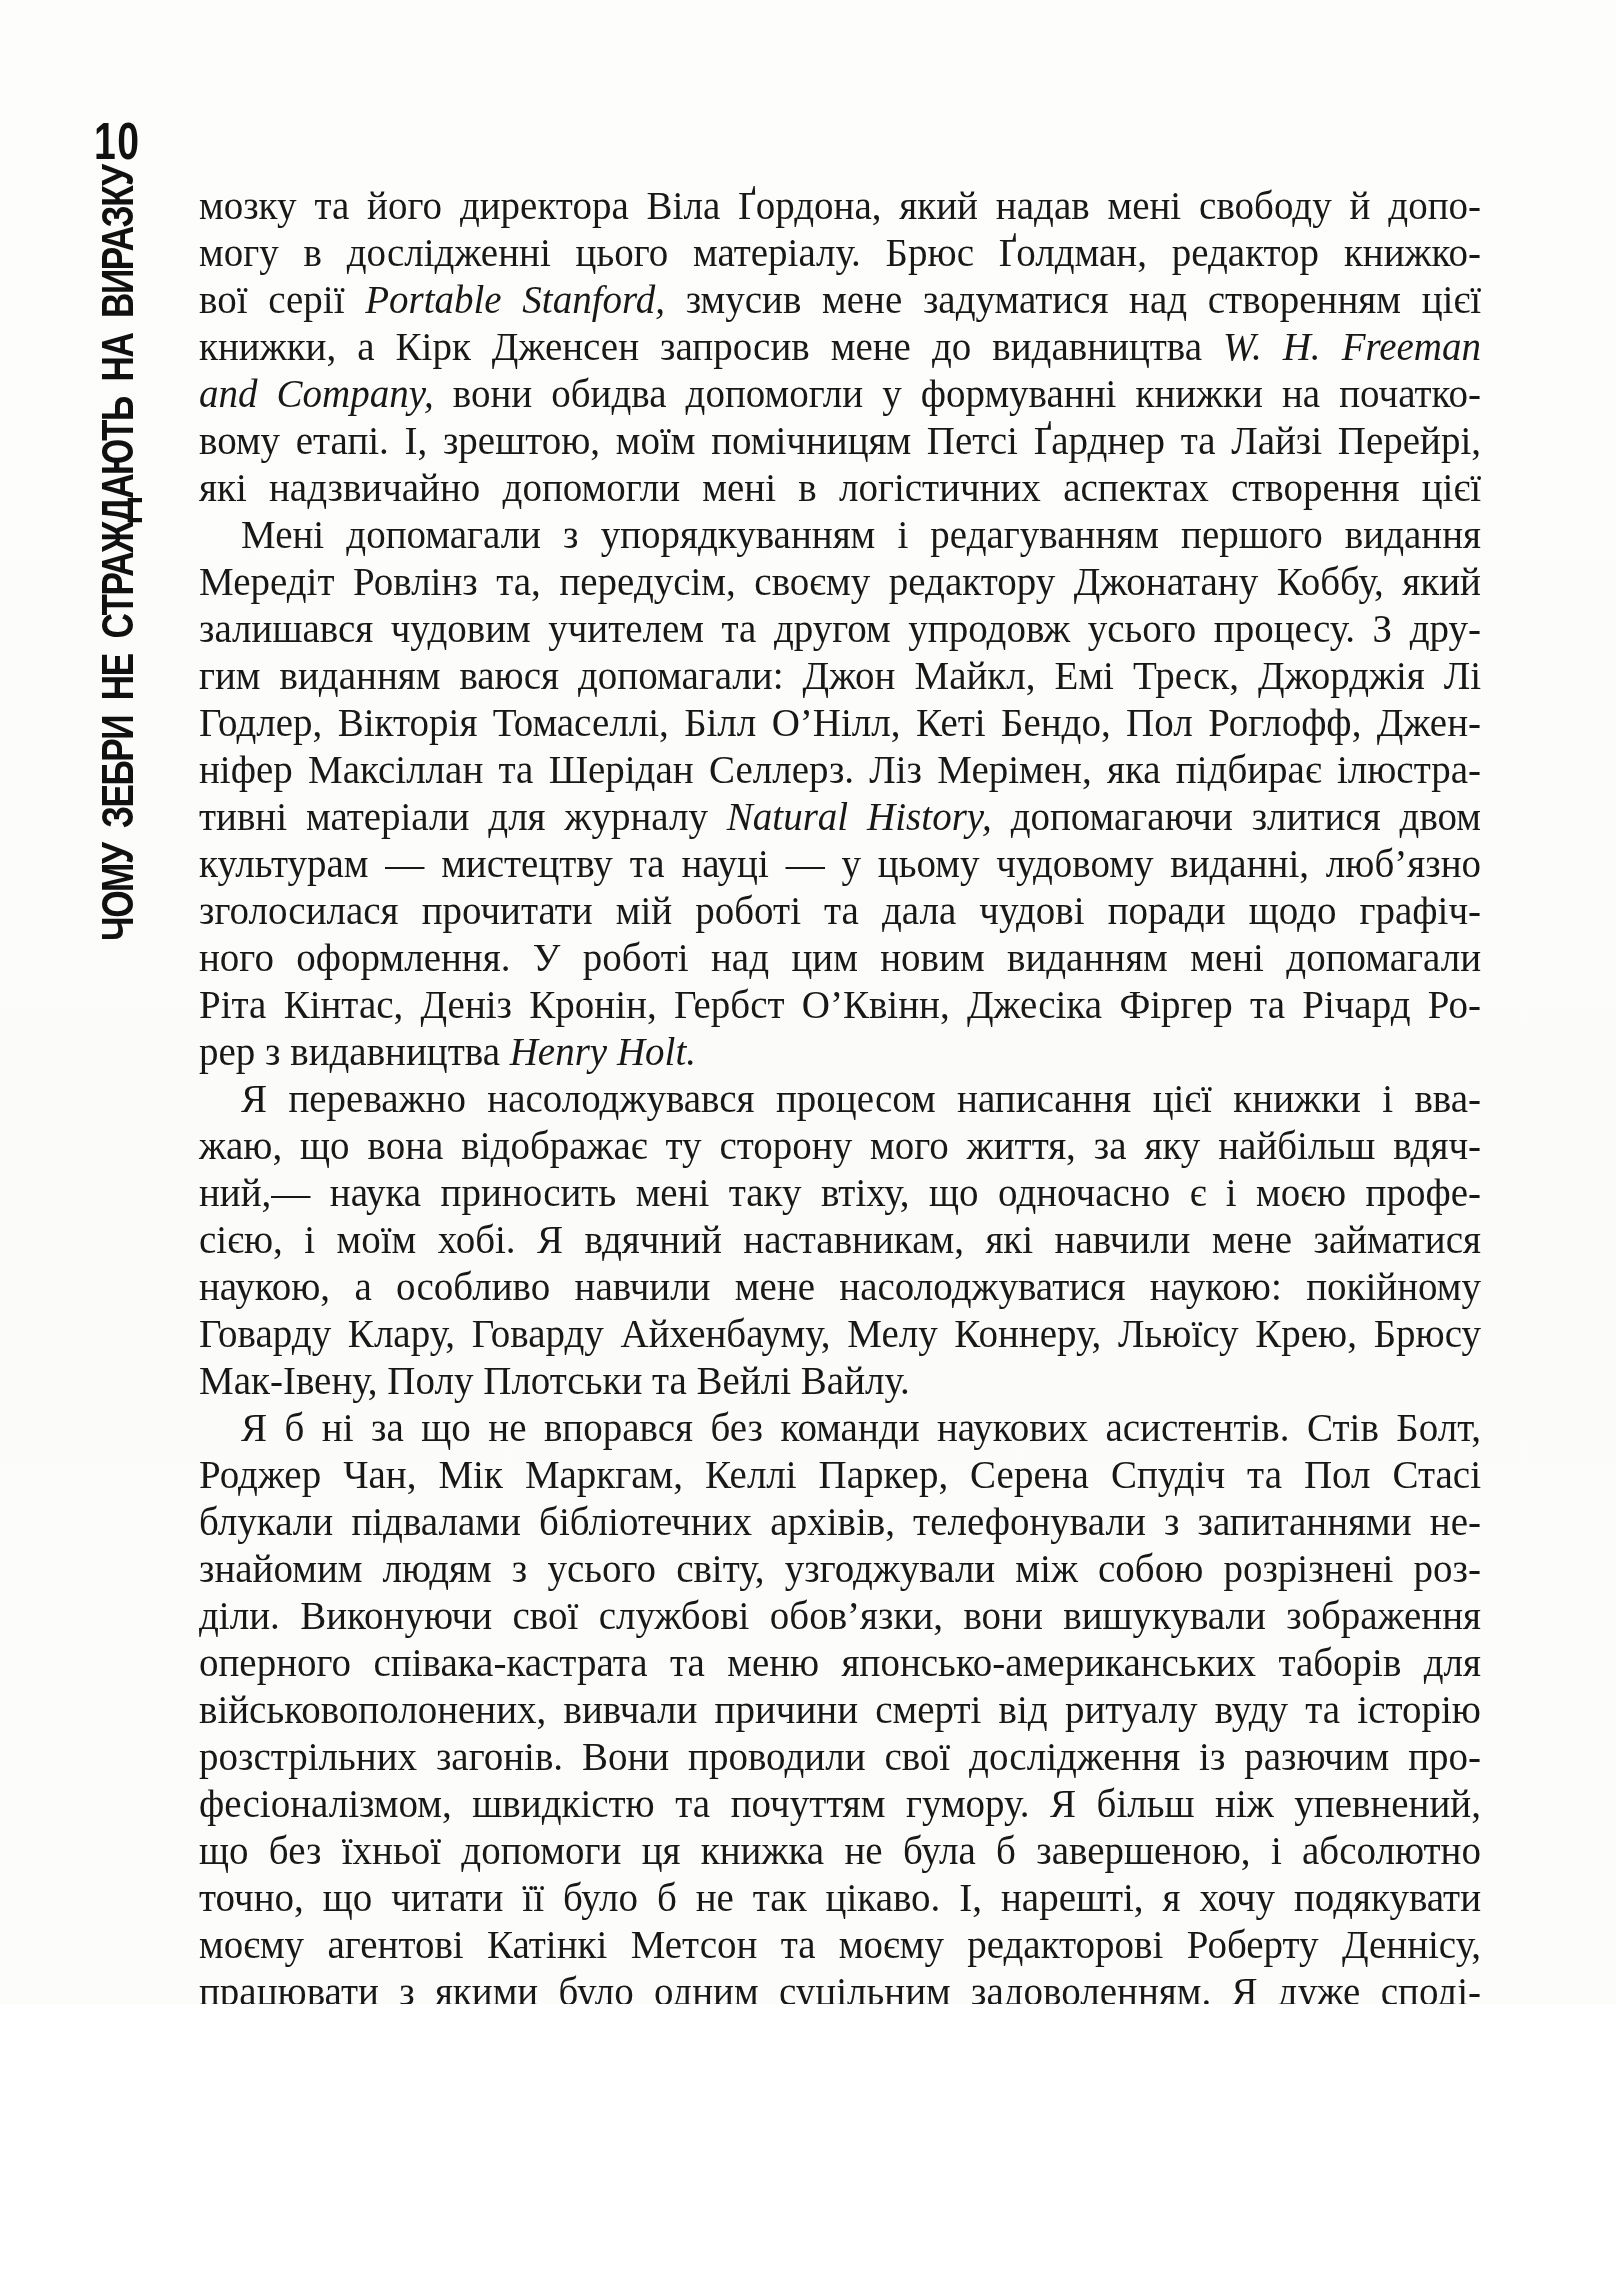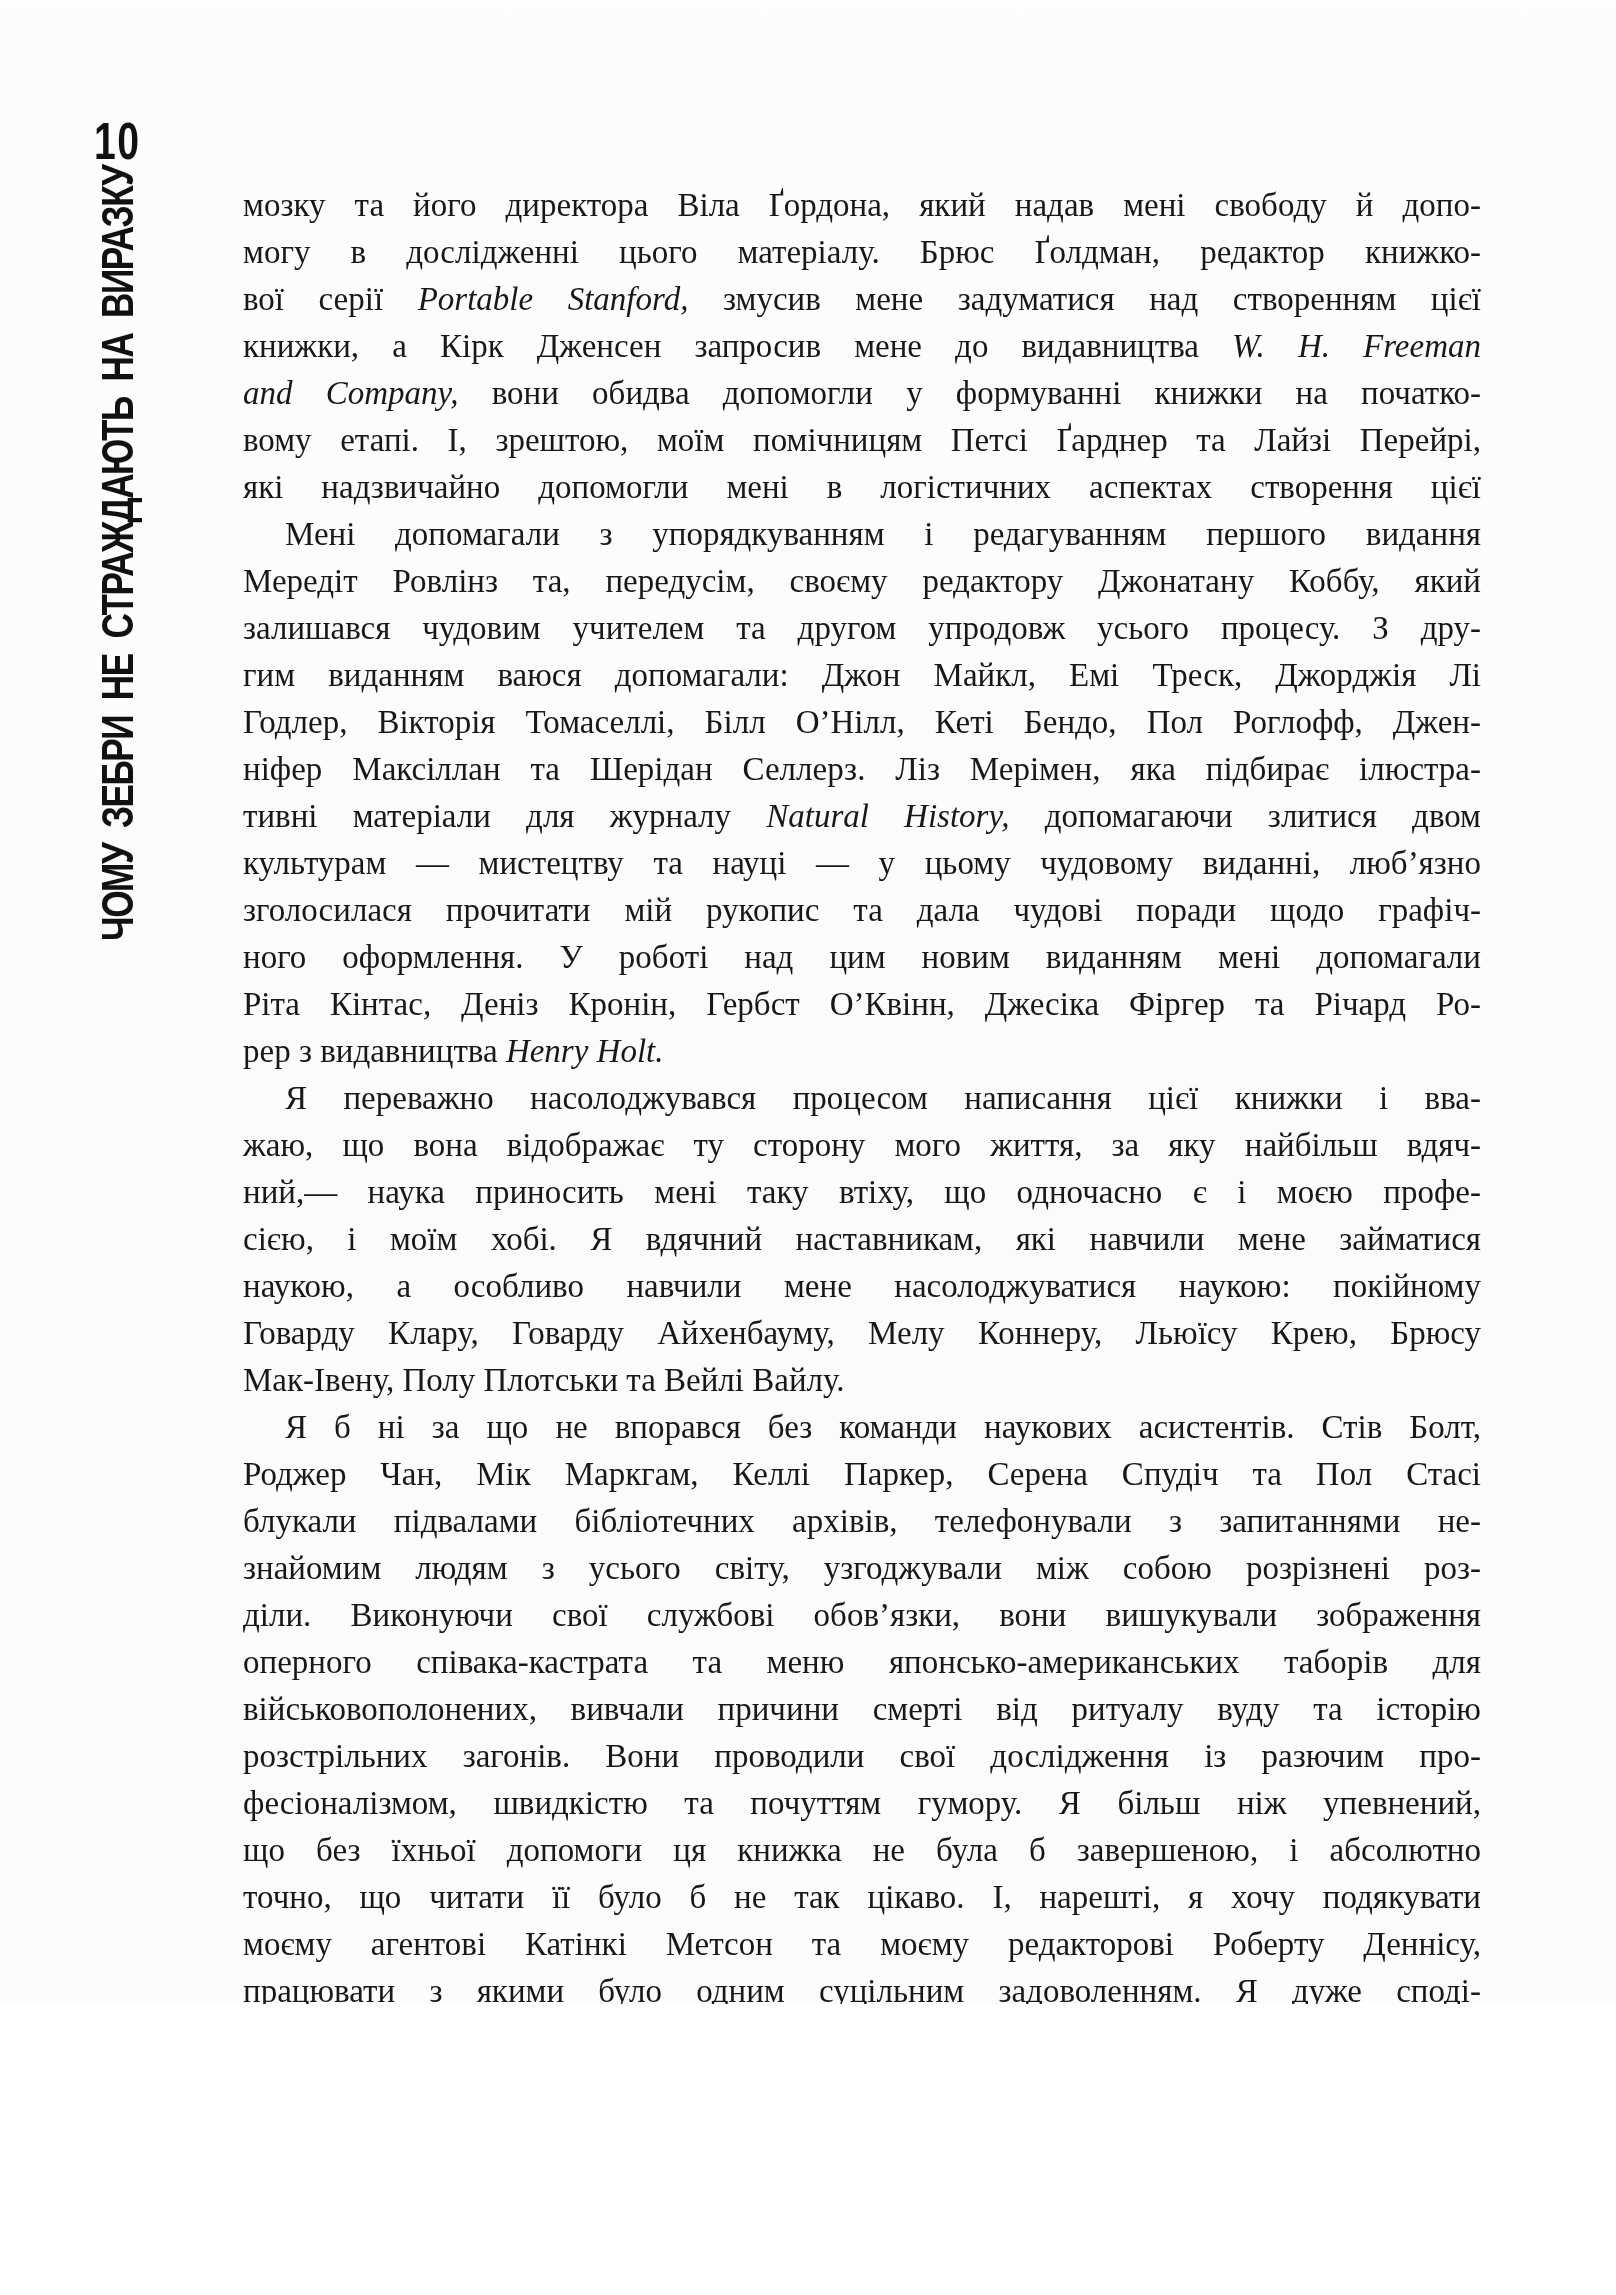--- a/index.html
+++ b/index.html
@@ -52,27 +52,26 @@
     transform: scaleX(0.88) scaleY(1.12);
     transform-origin: 0 50%;
   }
   .text-block {
     position: absolute;
     left: 199px;
     top: 182px;
     width: 1282px;
   }
   .line {
-    font-size: 33px;
+    font-size: 39px;
     line-height: 47px;
     text-align: justify;
     text-align-last: justify;
     white-space: normal;
     color: #181818;
-    margin-left: 44px;
   }
   .line.para-end {
     text-align-last: left;
   }
   .line.indent {
     text-indent: 42px;
   }
   .line i {
   }
 </style>
@@ -94,21 +93,21 @@
       <div class="line">вому етапі. І, зрештою, моїм помічницям Петсі Ґарднер та Лайзі Перейрі,</div>
       <div class="line">які надзвичайно допомогли мені в логістичних аспектах створення цієї</div>
       <div class="line indent">Мені допомагали з упорядкуванням і редагуванням першого видання</div>
       <div class="line">Мередіт Ровлінз та, передусім, своєму редактору Джонатану Коббу, який</div>
       <div class="line">залишався чудовим учителем та другом упродовж усього процесу. З дру-</div>
       <div class="line">гим виданням ваюся допомагали: Джон Майкл, Емі Треск, Джорджія Лі</div>
       <div class="line">Годлер, Вікторія Томаселлі, Білл О’Нілл, Кеті Бендо, Пол Роглофф, Джен-</div>
       <div class="line">ніфер Максіллан та Шерідан Селлерз. Ліз Мерімен, яка підбирає ілюстра-</div>
       <div class="line">тивні матеріали для журналу <i>Natural History,</i> допомагаючи злитися двом</div>
       <div class="line">культурам — мистецтву та науці — у цьому чудовому виданні, люб’язно</div>
-      <div class="line">зголосилася прочитати мій рукопис та дала чудові поради щодо графіч-</div>
+      <div class="line">зголосилася прочитати мій роботі та дала чудові поради щодо графіч-</div>
       <div class="line">ного оформлення. У роботі над цим новим виданням мені допомагали</div>
       <div class="line">Ріта Кінтас, Деніз Кронін, Гербст О’Квінн, Джесіка Фіргер та Річард Ро-</div>
       <div class="line para-end">рер з видавництва <i>Henry Holt.</i></div>
       <div class="line indent">Я переважно насолоджувався процесом написання цієї книжки і вва-</div>
       <div class="line">жаю, що вона відображає ту сторону мого життя, за яку найбільш вдяч-</div>
       <div class="line">ний,— наука приносить мені таку втіху, що одночасно є і моєю профе-</div>
       <div class="line">сією, і моїм хобі. Я вдячний наставникам, які навчили мене займатися</div>
       <div class="line">наукою, а особливо навчили мене насолоджуватися наукою: покійному</div>
       <div class="line">Говарду Клару, Говарду Айхенбауму, Мелу Коннеру, Льюїсу Крею, Брюсу</div>
       <div class="line para-end">Мак-Івену, Полу Плотськи та Вейлі Вайлу.</div>

